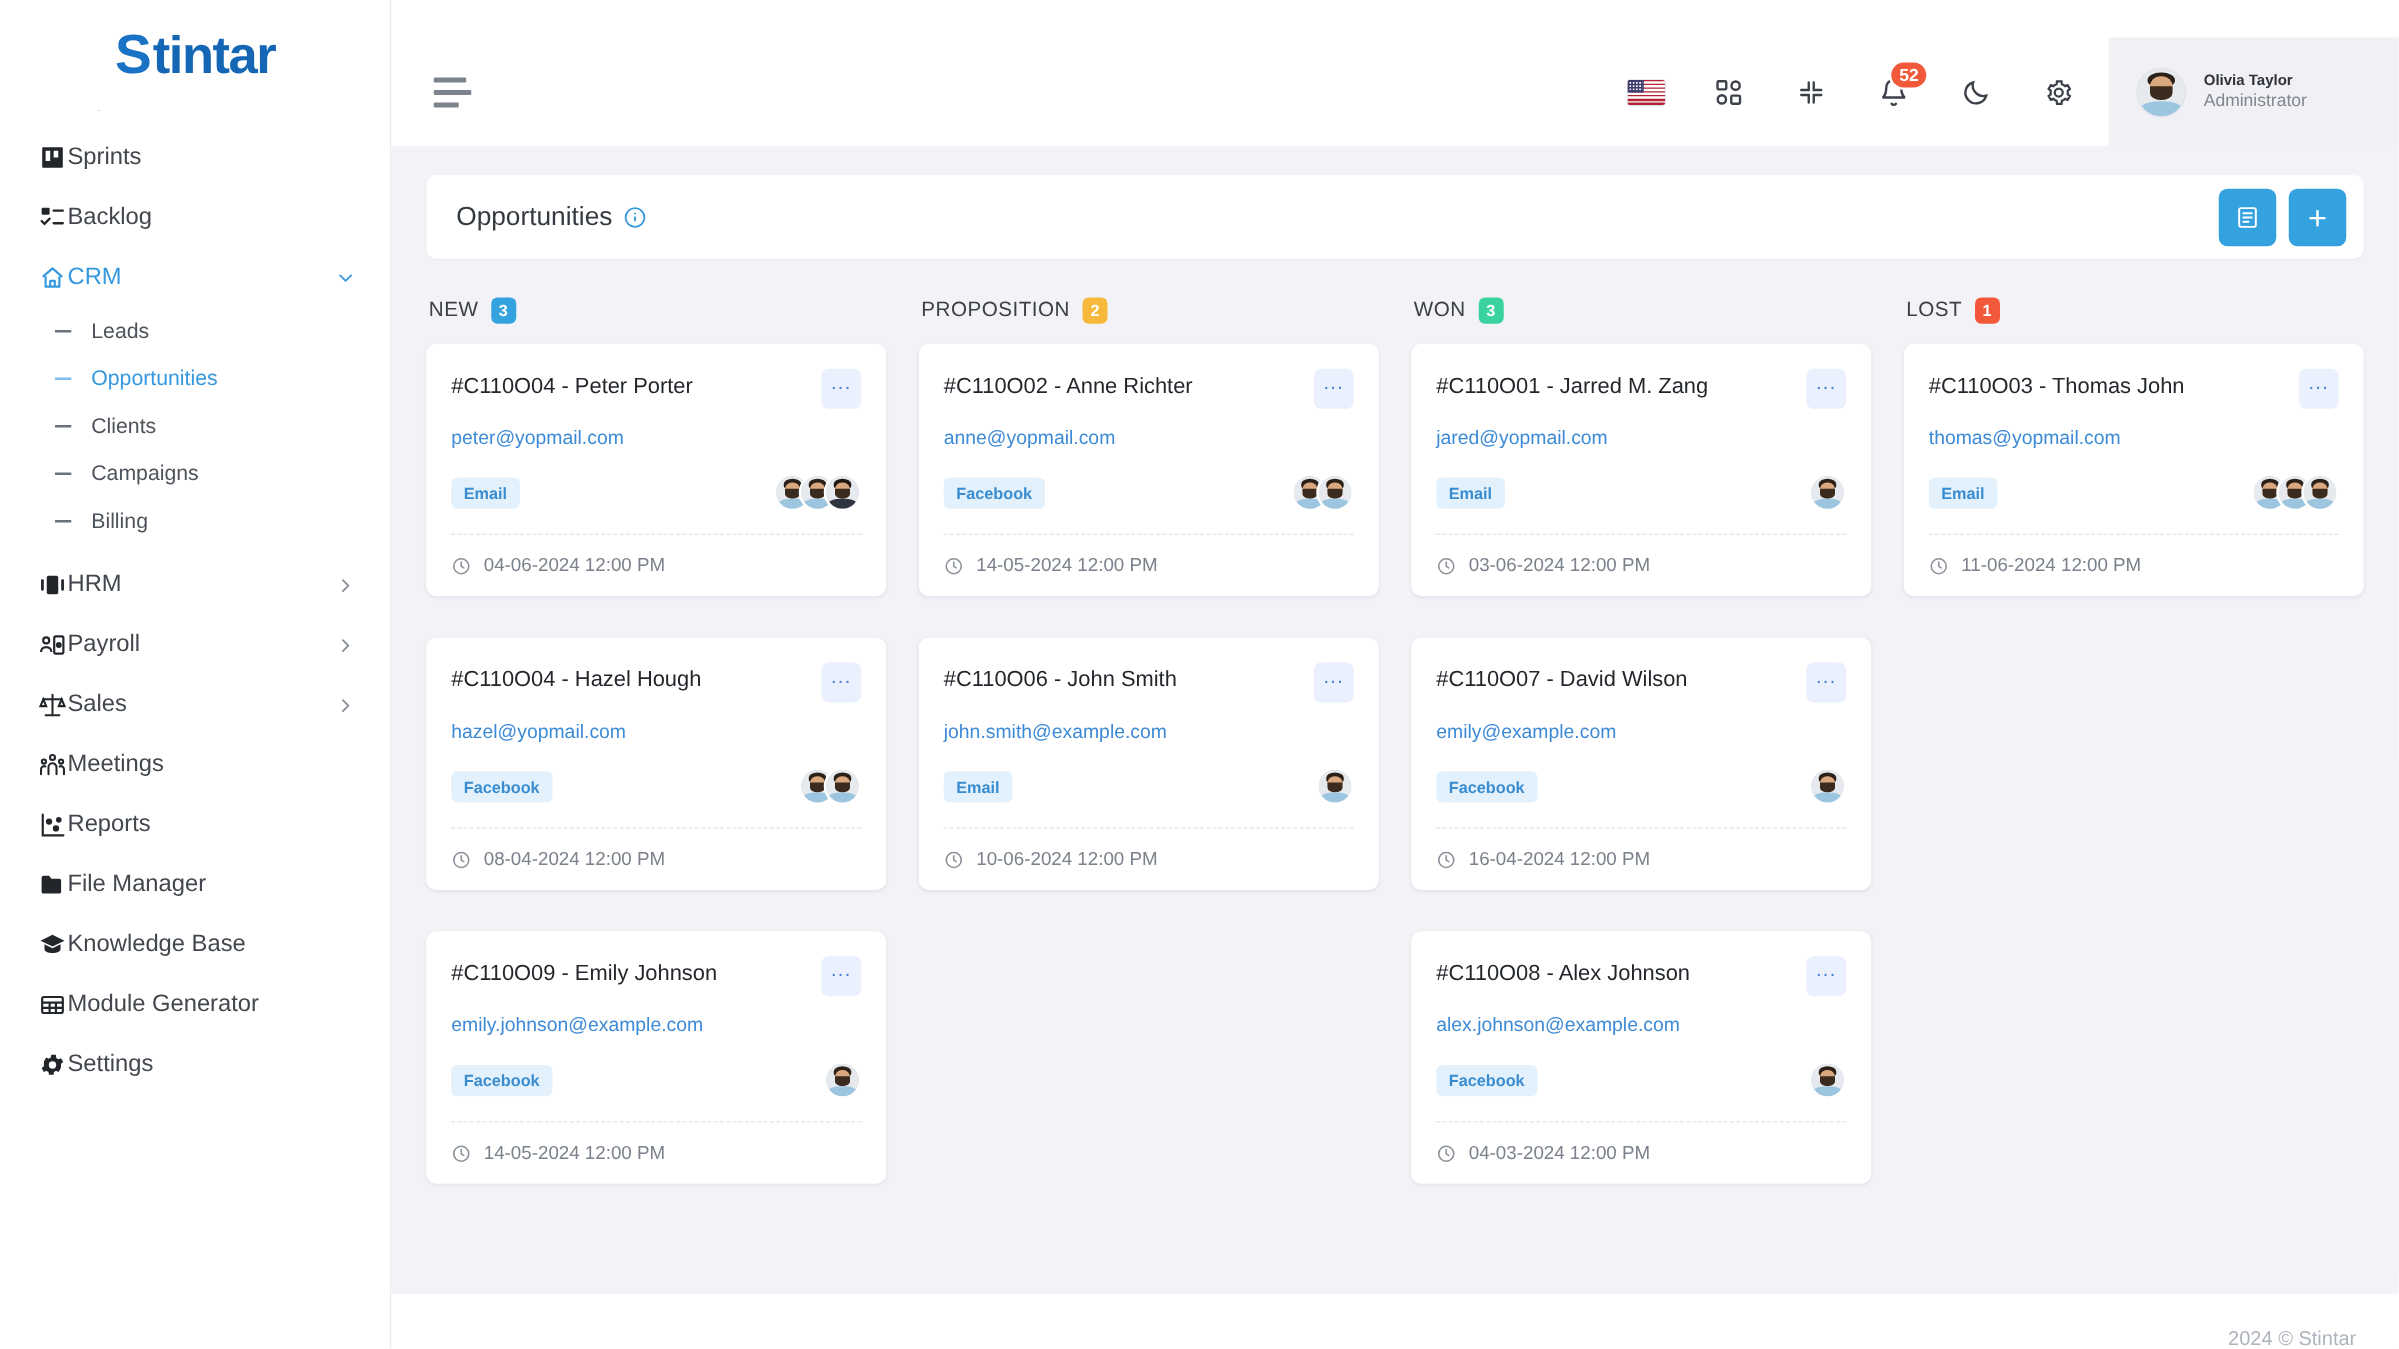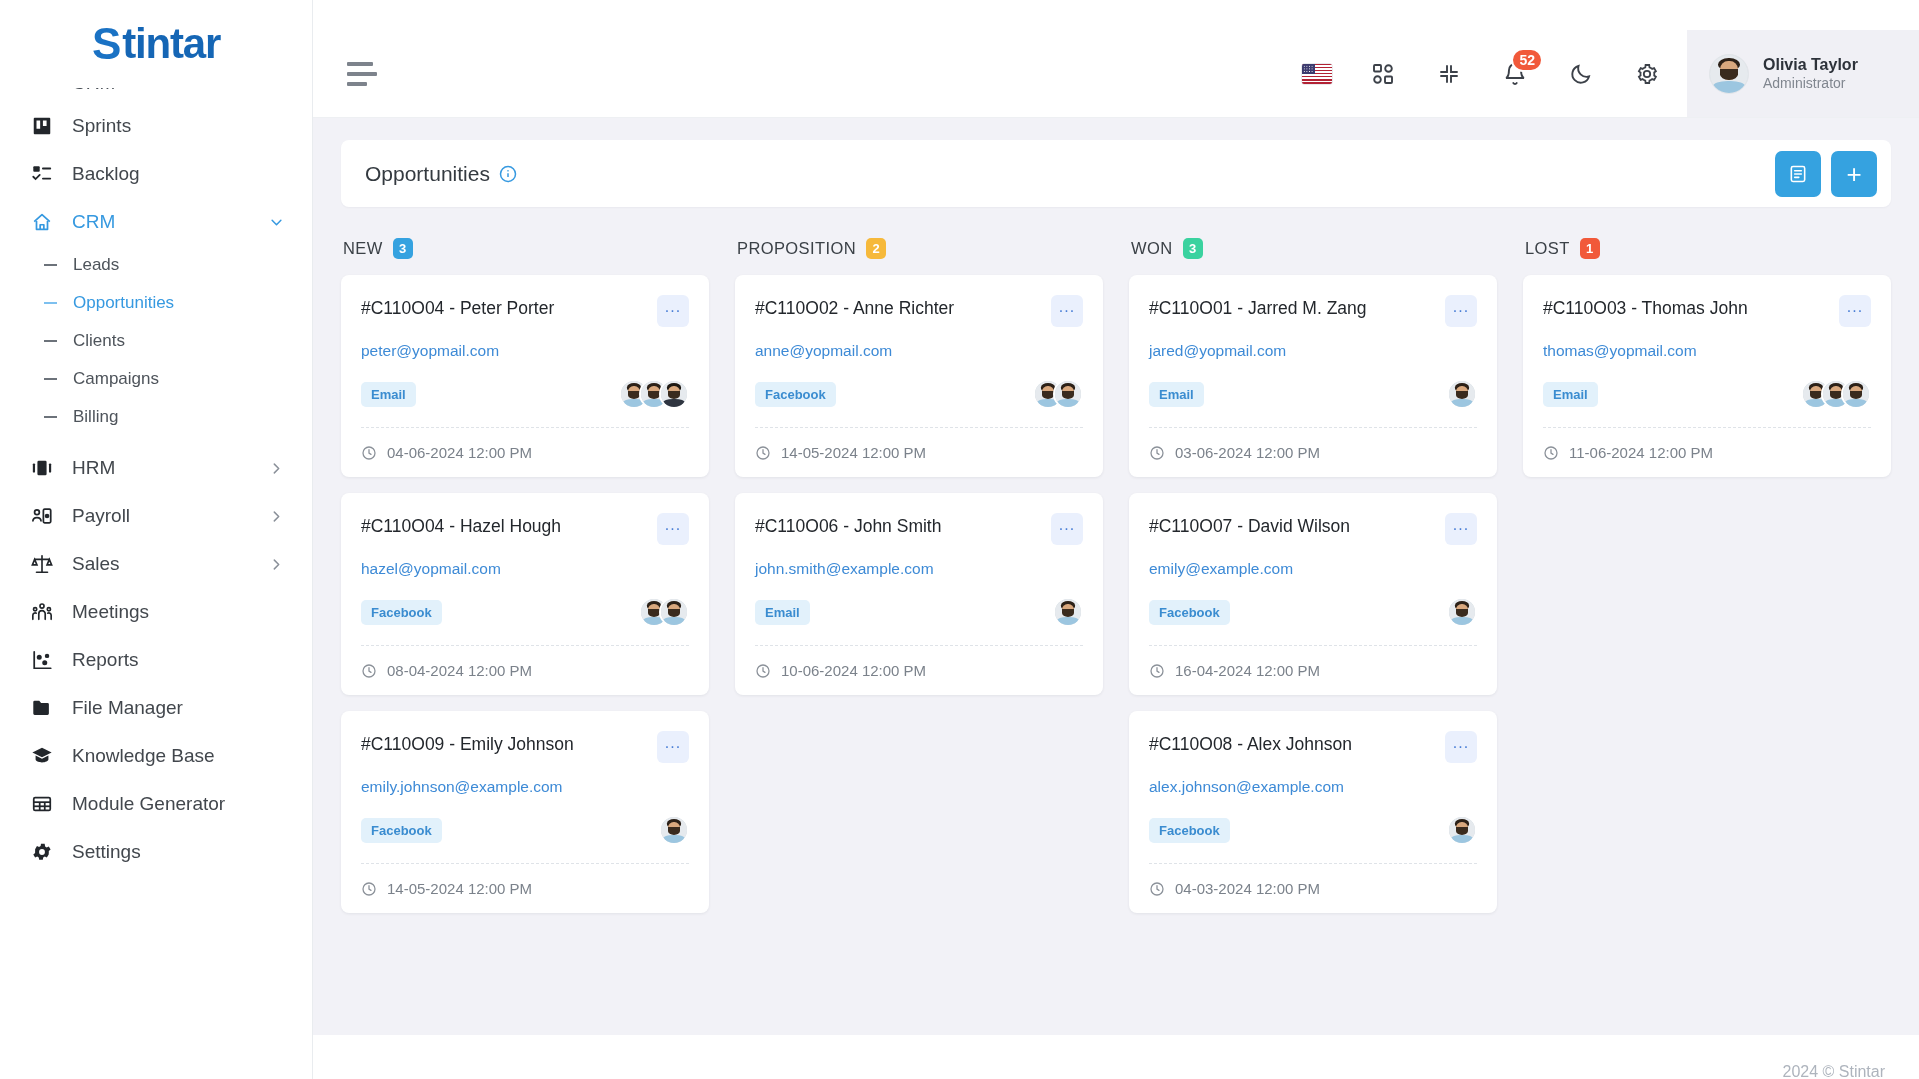--- a/index.html
+++ b/index.html
@@ -36,21 +36,21 @@
   .nav {
     flex: 1 1 auto; overflow: hidden; padding-top: 0px;
   }
   .nav-clipped {
     height: 14px; overflow: hidden; padding-left: 32px; position: relative;
   }
   .nav-clipped .clip-txt {
     position:absolute; left:72px; top:-16px; font-size:19px; color:#4a5057;
   }
   .nav-item {
-    display: flex; align-items: center; gap: 18px;
+    display: flex; align-items: center; gap: 0;
     padding: 0 28px 0 30px;
     height: 48px; cursor: pointer;
     color: #42474d; font-size: 19px;
     position: relative;
   }
   .nav-item .ico {
     width: 24px; height: 24px; flex: 0 0 24px;
     display:flex; align-items:center; justify-content:center;
     color: #22262b;
   }
@@ -115,21 +115,21 @@
   .profile {
     display:flex; align-items:center; gap: 14px;
     background: #f0f0f5; padding: 0 30px 0 22px; min-width: 232px;
   }
   .avatar {
     width: 40px; height: 40px; border-radius: 50%; flex:0 0 40px;
     overflow:hidden; background:#d8dde3; position:relative;
     border: 1px solid #e3e6ea;
   }
   .profile-txt { line-height: 1.25; }
-  .profile-name { font-size: 16px; font-weight: 600; color: #2d323a; white-space:nowrap; }
+  .profile-name { font-size: 12px; font-weight: 600; color: #2d323a; white-space:nowrap; }
   .profile-role { font-size: 14px; color: #80868f; white-space:nowrap; }
 
   
   .content {
     flex: 1 1 auto; background: #f2f2f7; padding: 22px 28px 0 28px;
     overflow: hidden; position: relative;
   }
   .page-head {
     background: #ffffff; border-radius: 8px;
     height: 67px; display:flex; align-items:center; justify-content:space-between;
@@ -147,21 +147,21 @@
 
   .board { display: flex; gap: 26px; margin-top: 26px; }
   .col { flex: 1 1 0; min-width: 0; }
   .col-head { display:flex; align-items:center; gap: 10px; padding: 0 4px 0 2px; height: 30px; }
   .col-title { font-size: 16.5px; letter-spacing: .4px; color: #3b4147; font-weight: 400; }
   .col-badge {
     min-width: 20px; height: 21px; padding: 0 6px; border-radius: 5px;
     color: #fff; font-size: 13px; font-weight: 700;
     display:flex; align-items:center; justify-content:center;
   }
-  .cards { margin-top: 12px; display:flex; flex-direction:column; gap: 16px; }
+  .cards { margin-top: 12px; display:flex; flex-direction:column; gap: 33px; }
   .card {
     background: #fff; border-radius: 8px; box-shadow: 0 1px 3px rgba(16,24,40,.07);
     padding: 20px 20px 0 20px;
   }
   .card-top { display:flex; align-items:flex-start; justify-content: space-between; gap: 8px; }
   .card-title { font-size: 17.5px; color: #23272c; font-weight: 400; line-height:1.3; padding-top:2px; }
   .dots-btn {
     width: 32px; height: 32px; border-radius: 6px; background: #eaf0fd;
     color: #4a7fd6; display:flex; align-items:center; justify-content:center;
     font-size: 16px; line-height: 0; cursor:pointer; flex: 0 0 32px;

